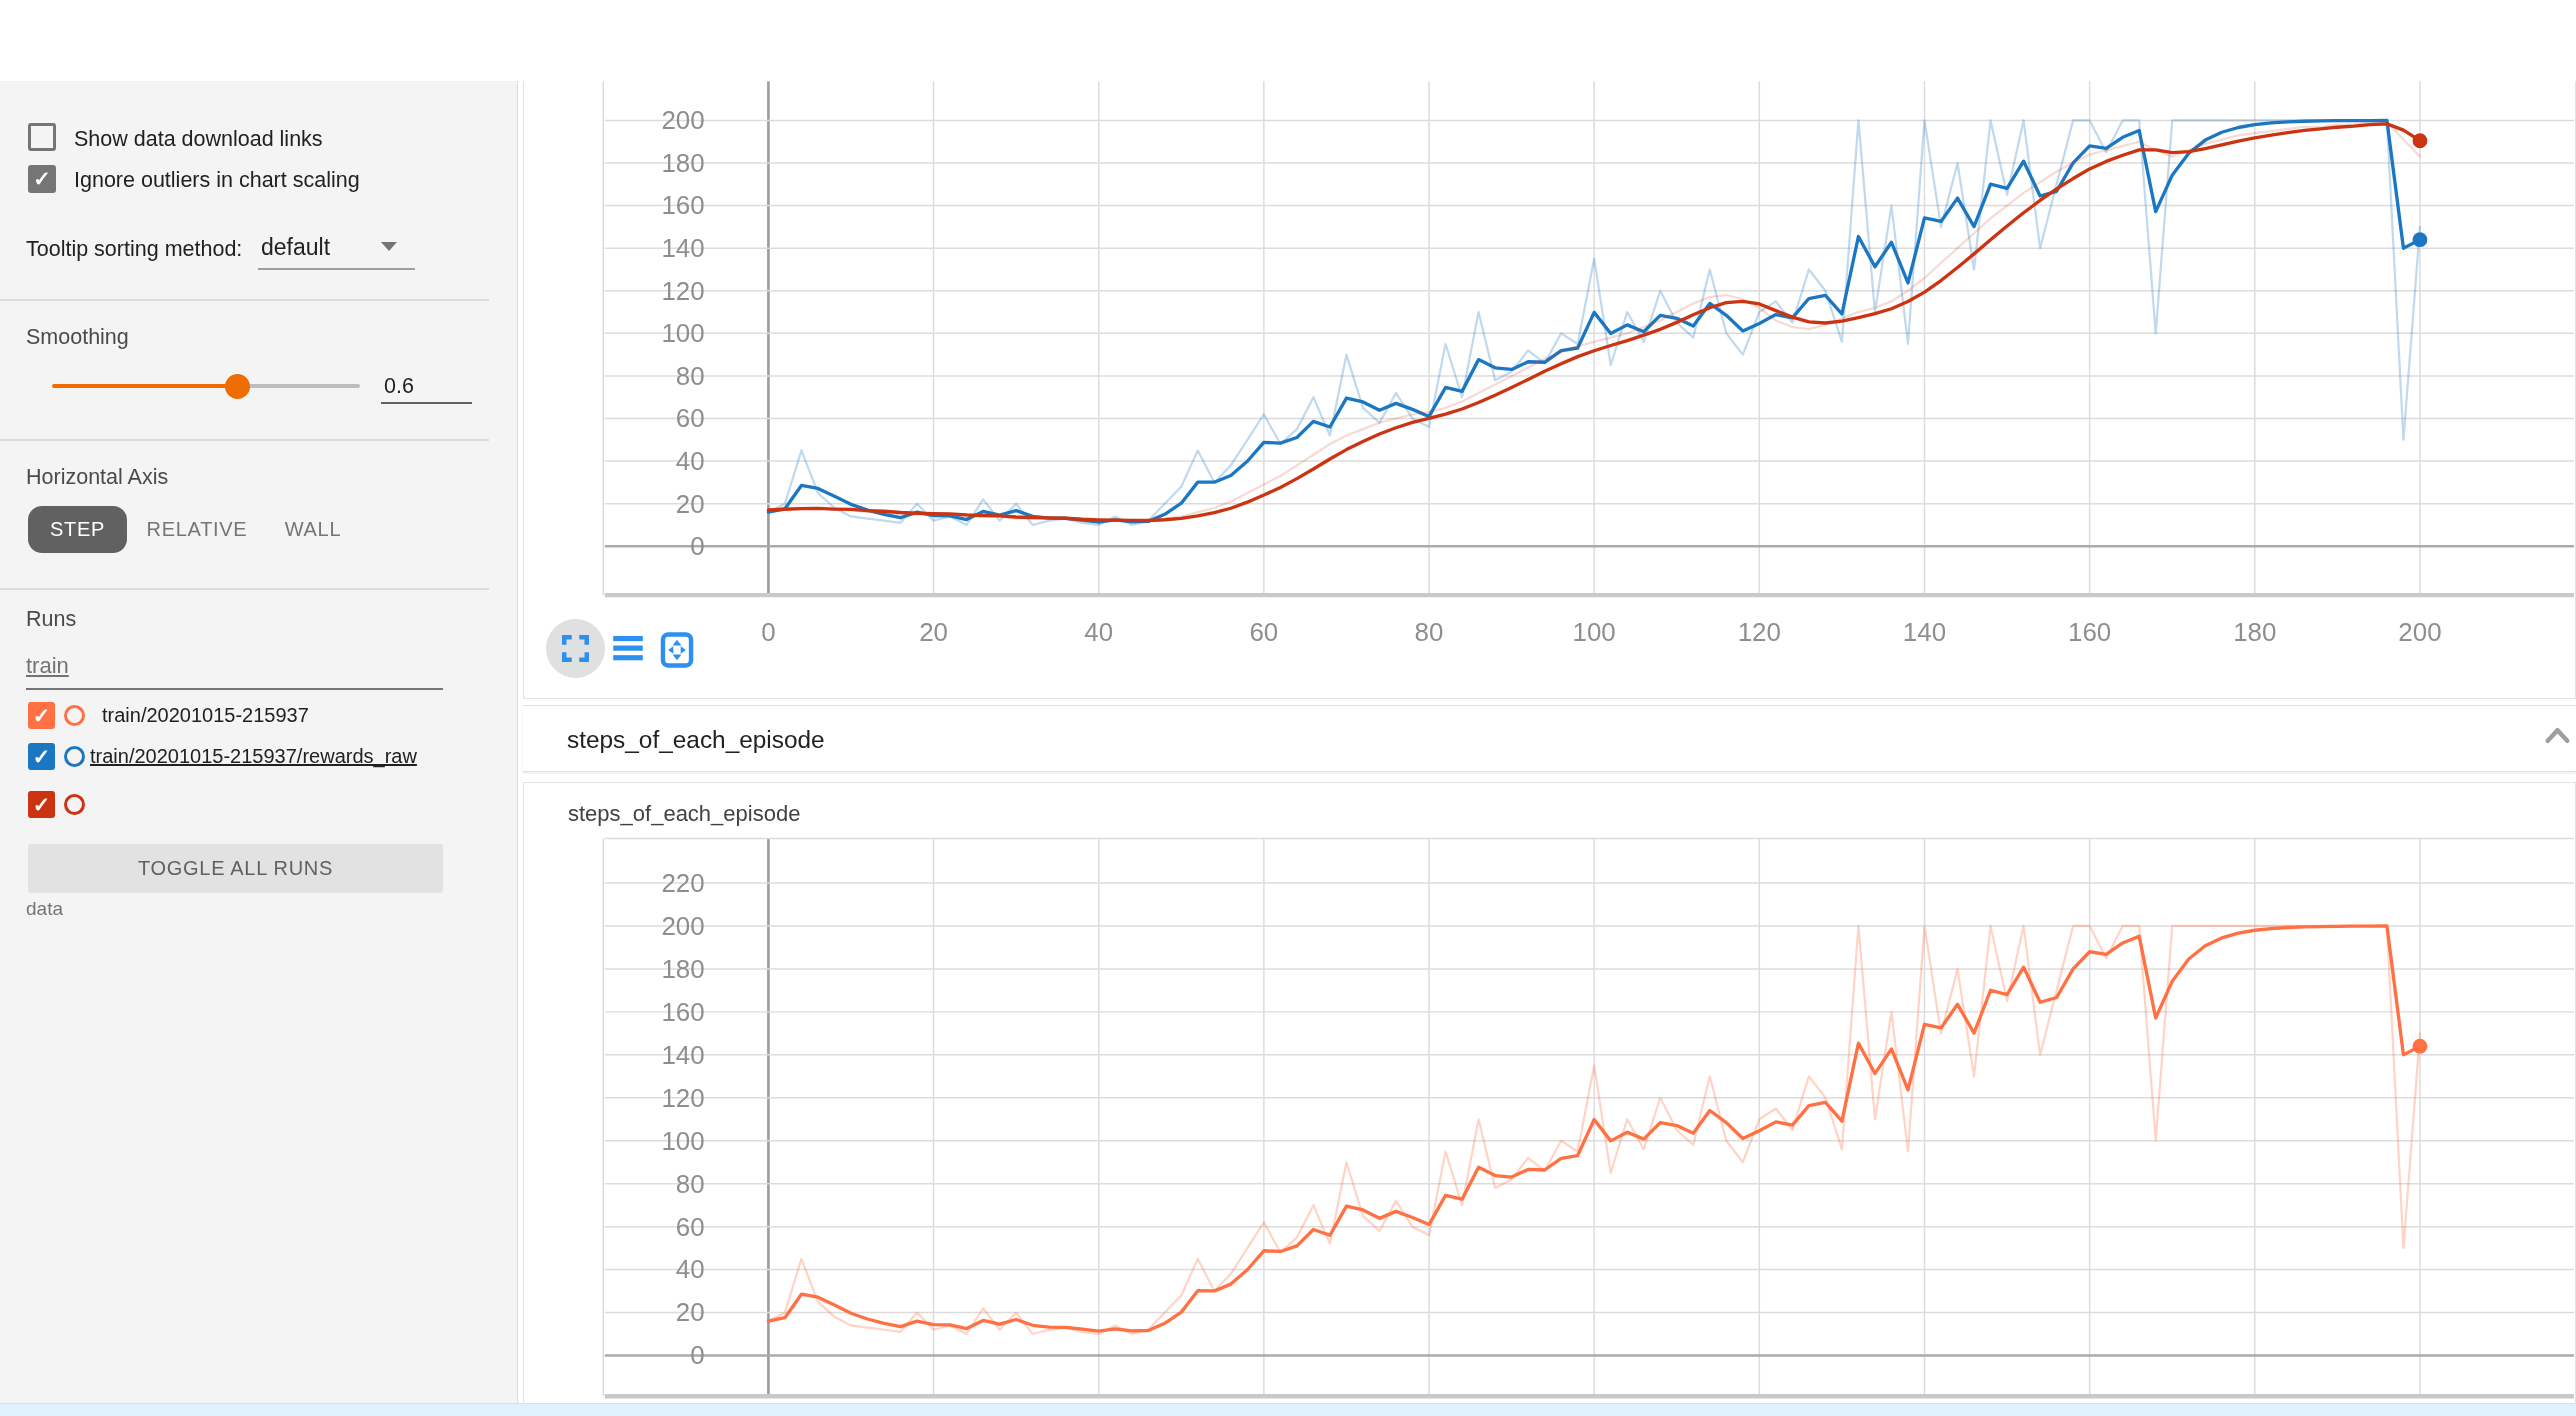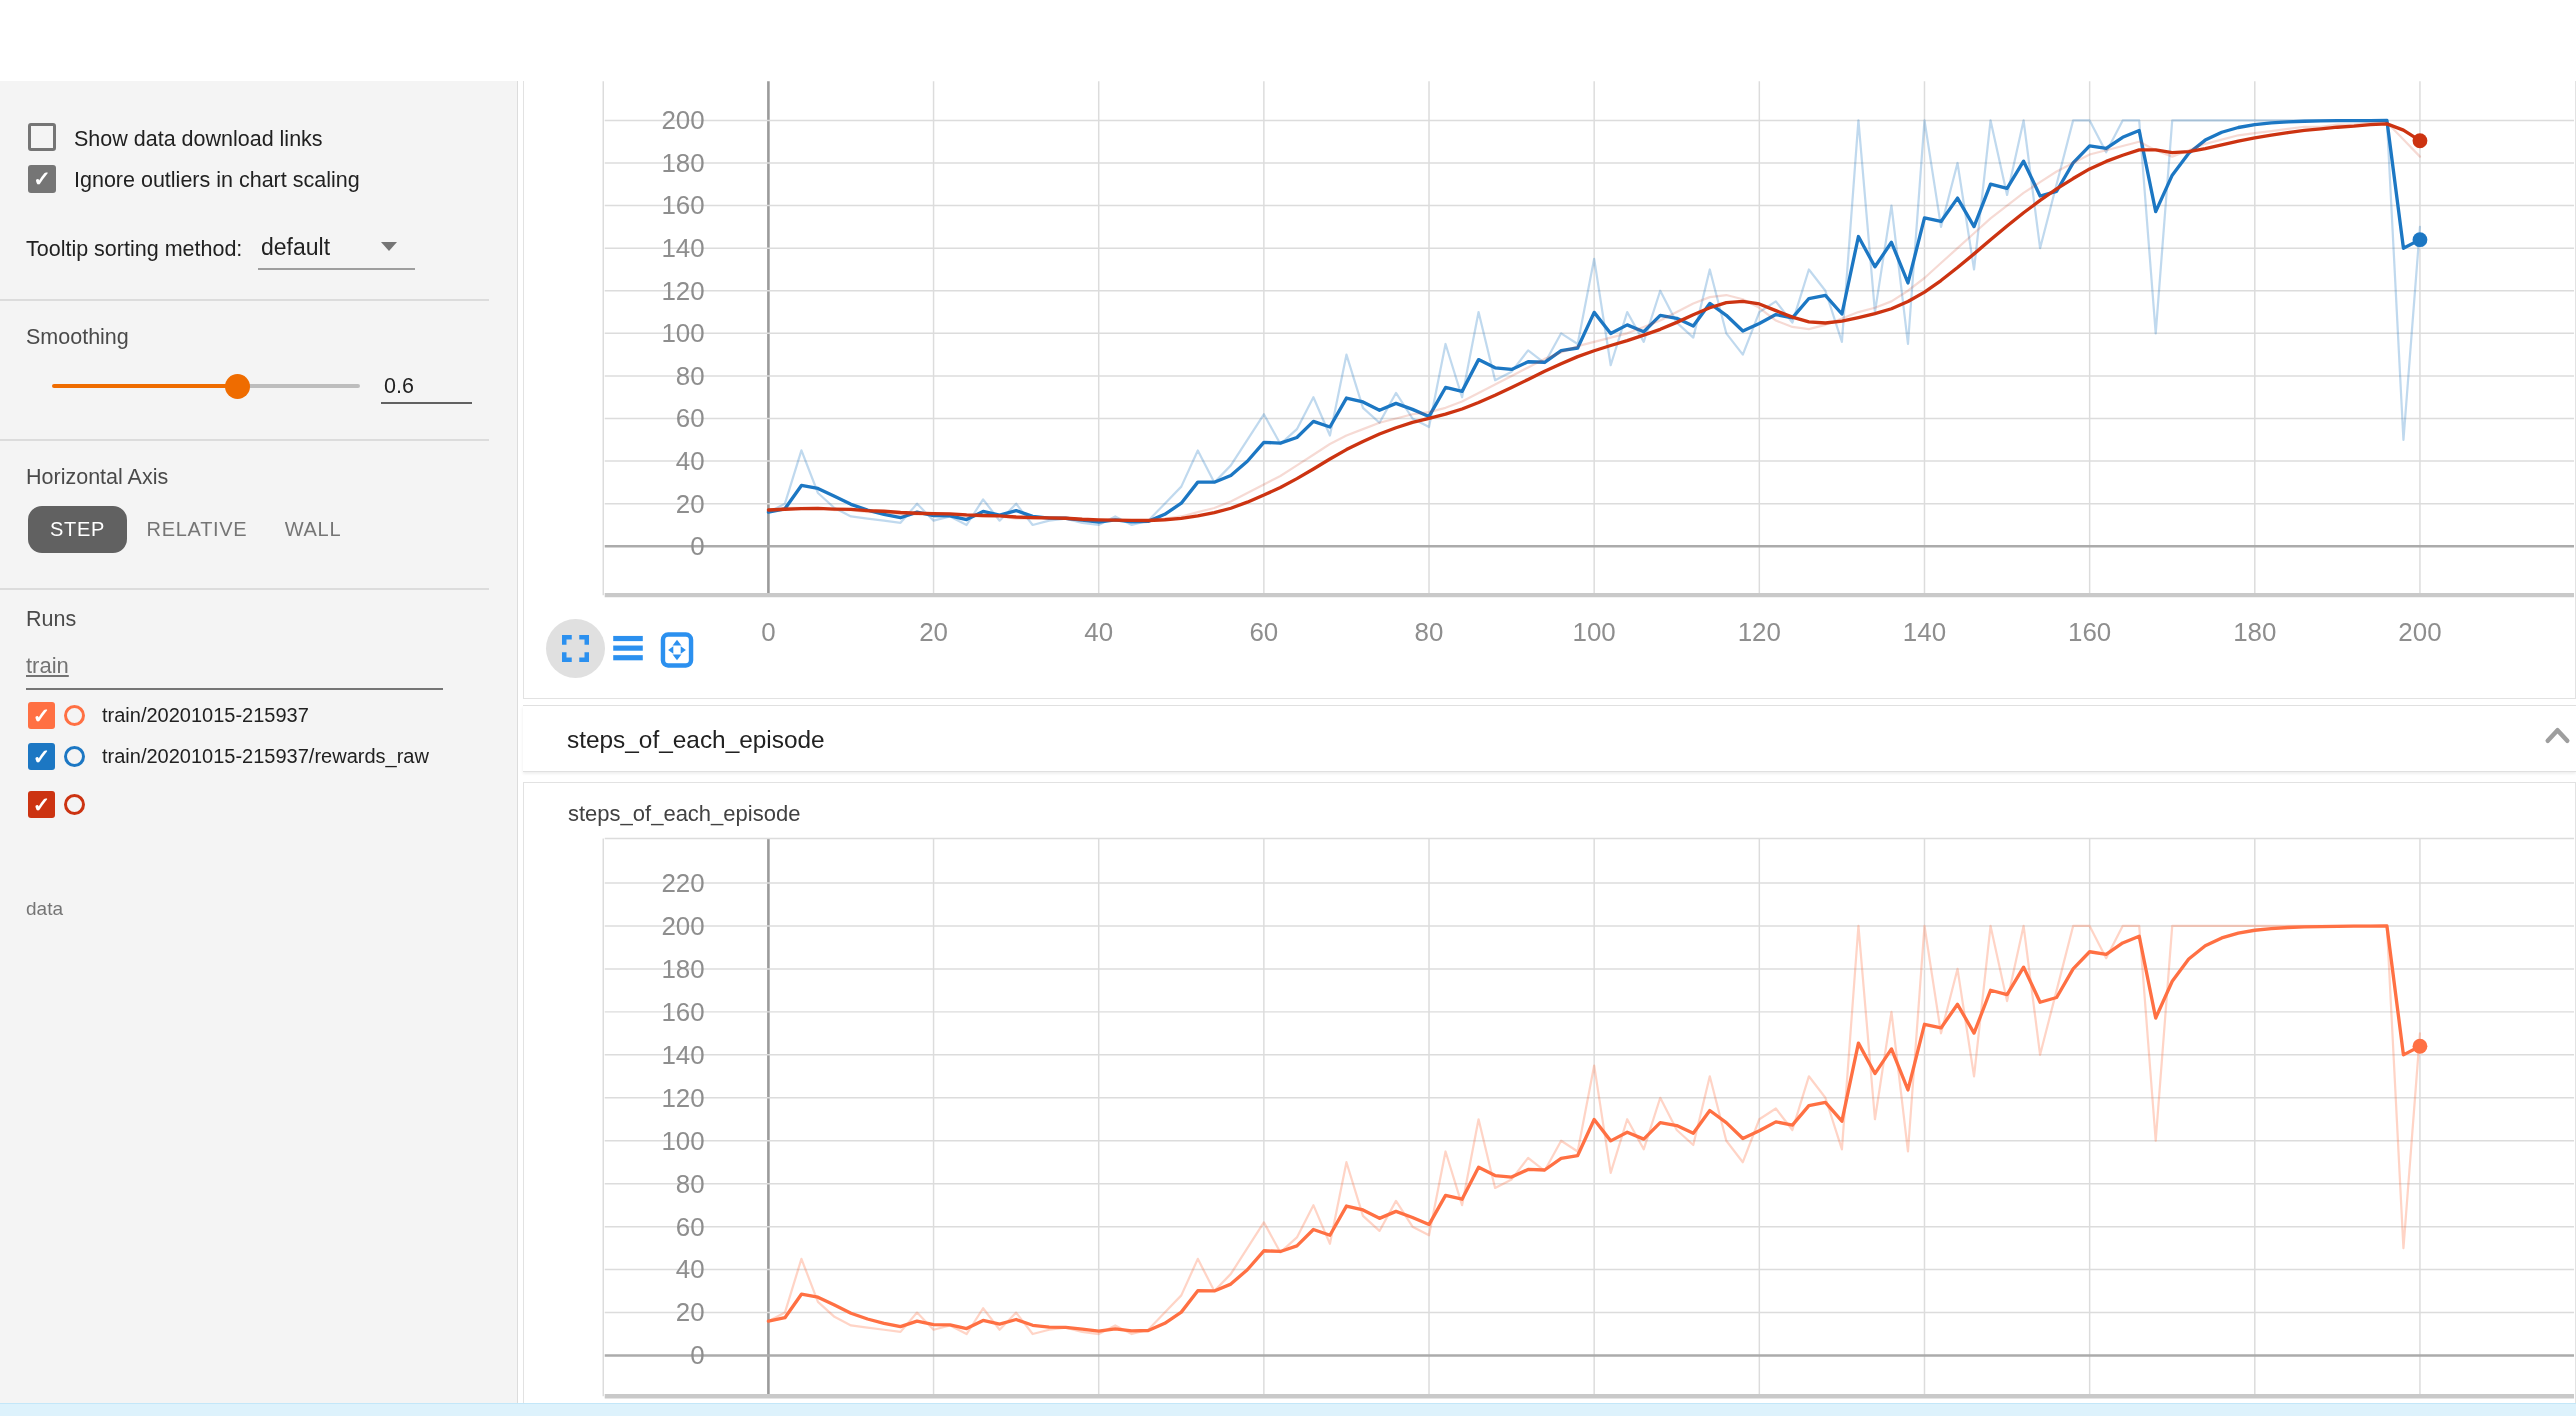--- a/index.html
+++ b/index.html
@@ -108,27 +108,28 @@
     <div class="cbx checked sb-abs" style="left: 28px; top: 621px; width: 27px; height: 27px; background: rgb(255, 112, 67);">
       <span>✓</span>
     </div>
     <span class="runrow-circle" style="left: 64px; top: 624px; border-color: rgb(255, 112, 67);"></span>
     <div class="run-label" style="left:102px;top:623px;">train/20201015-215937</div>
 
     <div class="cbx checked sb-abs" style="left: 28px; top: 662px; width: 27px; height: 27px; background: rgb(28, 119, 195);">
       <span>✓</span>
     </div>
     <span class="runrow-circle" style="left: 64px; top: 665px; border-color: rgb(28, 119, 195);"></span>
-    <div class="run-label" style="left:102px;top:664px;">train/20201015-215937/rewards_raw</div>
+    <div class="run-label" style="left:90px;top:664px;text-decoration:underline;">train/20201015-215937/rewards_raw</div>
 
     <div class="cbx checked sb-abs" style="left: 28px; top: 710px; width: 27px; height: 27px; background: rgb(204, 51, 17);">
       <span>✓</span>
     </div>
     <span class="runrow-circle" style="left: 64px; top: 713px; border-color: rgb(204, 51, 17);"></span>
 
+    <button class="toggle-btn">TOGGLE ALL RUNS</button>
     <div class="sb-abs" style="left:26px;top:817px;font-size:19px;color:#757575;">data</div>
   </div>
 
   <div class="card" id="card1">
     <svg id="chart1-svg" class="chart-svg" width="2050" height="615" viewBox="0 0 2768 830">
         <g transform="translate(-708,-112)">
           <line x1="815" y1="112" x2="815" y2="806" stroke="#dcdcdc" stroke-width="2"></line>
           <line x1="1038" y1="112" x2="1038" y2="806" stroke="#9b9b9b" stroke-width="3.5"></line>
           <line x1="1261" y1="112" x2="1261" y2="806" stroke="#dcdcdc" stroke-width="2"></line>
           <line x1="1484" y1="112" x2="1484" y2="806" stroke="#dcdcdc" stroke-width="2"></line>

